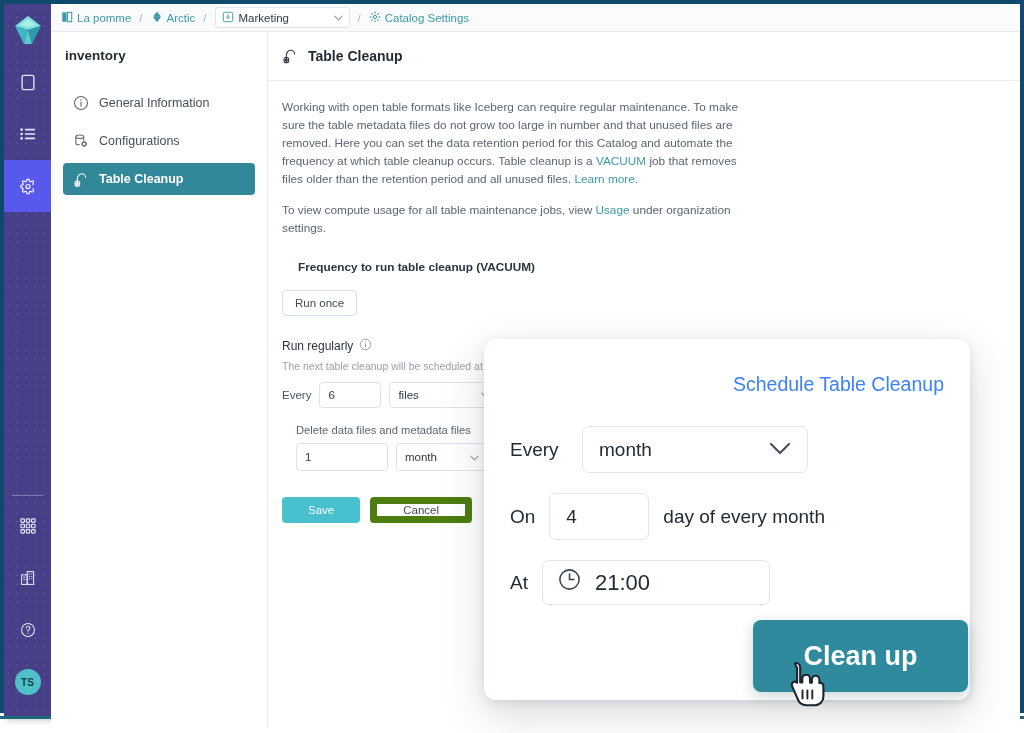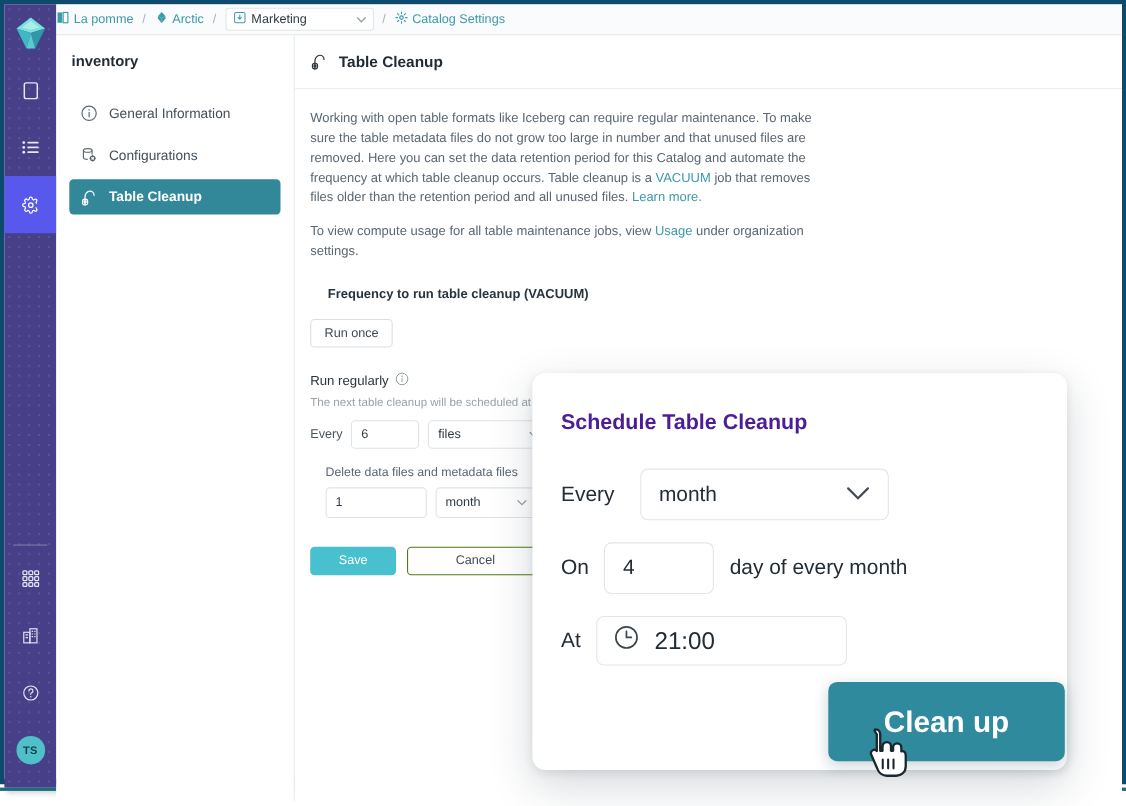--- a/index.html
+++ b/index.html
@@ -73,21 +73,21 @@
   }
   .rail-item svg { display: block; }
 
   
   .crumbbar {
     position: absolute;
     left: 51px; top: 4px; right: 4px; height: 28px;
     background: #fafbfc;
     border-bottom: 1px solid #e7eaee;
     display: flex; align-items: center;
-    padding-left: 0;
+    padding-left: 10px;
     gap: 0px;
     z-index: 4;
   }
   .crumb {
     display: inline-flex; align-items: center; gap: 4px;
     color: #3d9aa8; font-size: 11.5px; cursor: pointer;
     white-space: nowrap;
   }
   .crumb-sep { color: #a9b2bb; font-size: 11.5px; margin: 0 8px; }
   .crumb-select {
@@ -168,38 +168,38 @@
   .sub-block .row-caption { font-size: 11.2px; color: #5a6672; margin-bottom: 7px; }
   .field.num2 { width: 92px; height: 28px; }
   .field.sel2 { width: 92px; height: 28px; justify-content: space-between; }
   .actions { display: flex; gap: 10px; margin-top: 26px; margin-left: 0; }
   .btn-primary {
     height: 26px; padding: 4px 26px; border-radius: 4px; border: none;
     background: #48c0cd; color: #ffffff; font-size: 11.5px; cursor: pointer;
     display: inline-flex; align-items: center; justify-content: center;
   }
   .btn-cancel {
-    height: 26px; padding: 0 43px; border-radius: 4px;
-    border: 1px solid #4d7c0f; background: #fff; color: #3f4a55;
+    height: 26px; padding: 0 26px; border-radius: 4px;
+    border: 7px solid #4d7c0f; background: #fff; color: #3f4a55;
     font-size: 11.5px; cursor: pointer;
     display: inline-flex; align-items: center; justify-content: center;
   }
 
   
   .modal {
     position: absolute;
     left: 484px; top: 339px; width: 486px; height: 361px;
     background: #ffffff;
     border-radius: 12px;
     box-shadow: 0 14px 40px rgba(30,45,60,.18), 0 2px 8px rgba(30,45,60,.10);
     z-index: 20;
     padding: 26px 26px 0 26px;
   }
   .modal-title {
-    font-size: 19.5px; font-weight: 700; color: #4c1d95; margin: 8px 0 30px 0;
+    font-size: 19.5px; font-weight: 400; color: #3b82f6; margin: 8px 0 30px 0; text-align: right;
   }
   .m-row { display: flex; align-items: center; gap: 14px; margin-bottom: 20px; }
   .m-label { font-size: 19px; color: #222c35; }
   .m-label.w-every { min-width: 58px; }
   .m-select {
     width: 226px; height: 47px;
     border: 1px solid #e2e6ea; border-radius: 7px; background: #fff;
     display: flex; align-items: center; justify-content: space-between;
     padding: 0 16px; font-size: 19px; color: #222c35; cursor: pointer;
   }

